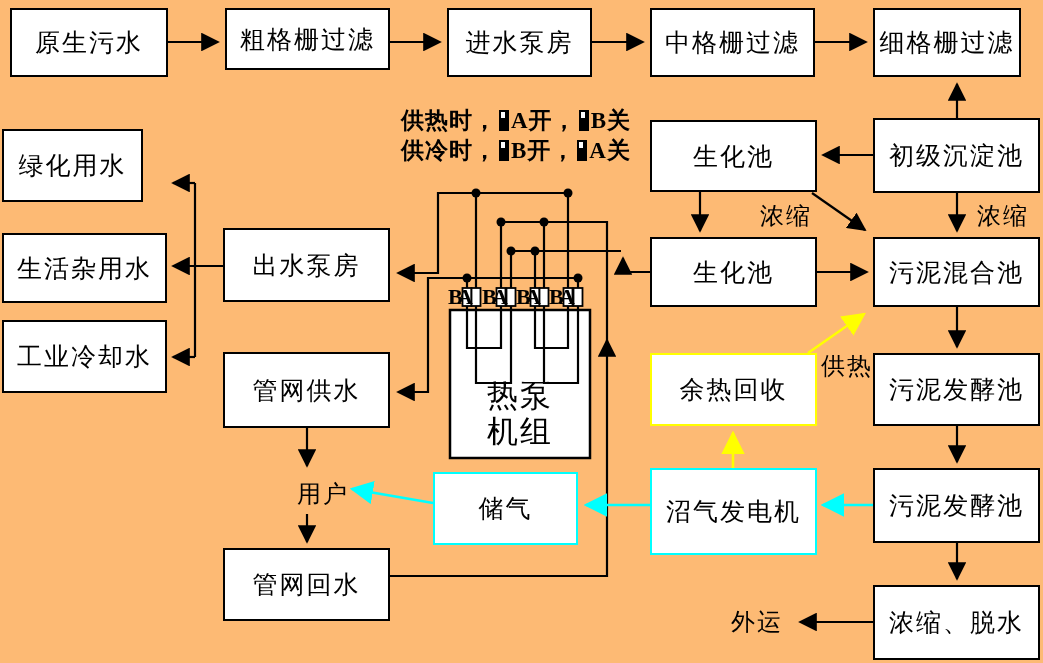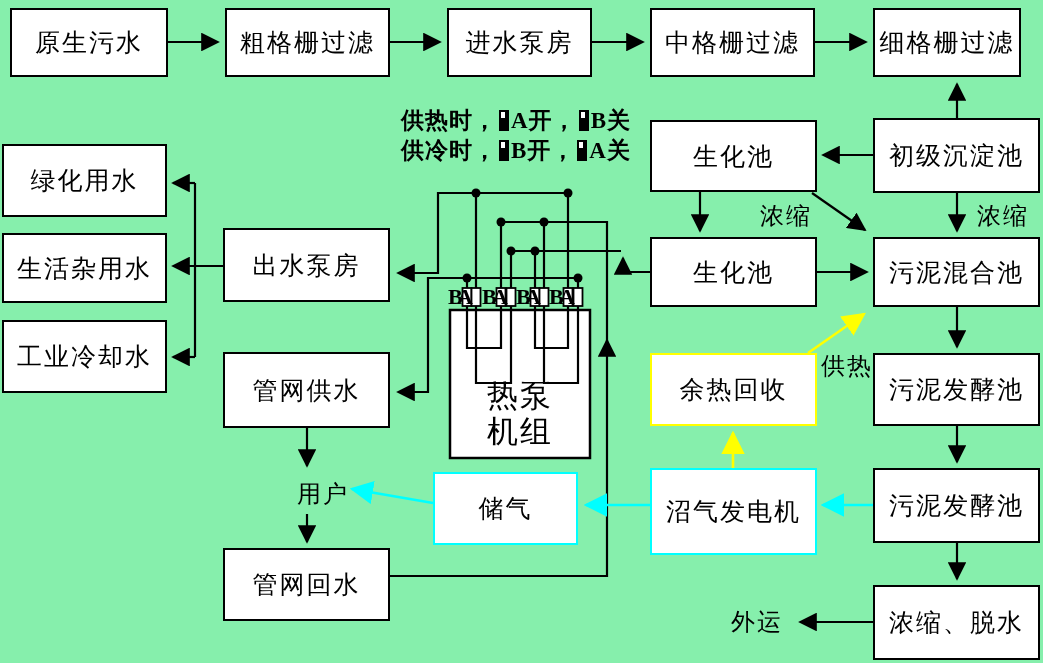--- a/index.html
+++ b/index.html
@@ -1,17 +1,17 @@
 <!DOCTYPE html>
 <html><head>
 <meta charset="utf-8">
 <style>
   html,body{margin:0;padding:0;background:#ffffff;}
   #canvas{
-    position:relative;width:1043px;height:663px;background:#86efac;overflow:hidden;
+    position:relative;width:1043px;height:663px;background:#fdba74;overflow:hidden;
     font-family:"Liberation Serif","DejaVu Serif",serif;color:#000;
   }
   #connector-layer{position:absolute;left:0;top:0;z-index:1;}
   .box{
     position:absolute;z-index:2;background:#ffffff;border:2.5px solid #000;
     display:flex;align-items:center;justify-content:center;
     font-size:25px;letter-spacing:2px;white-space:nowrap;box-sizing:border-box;
   }
   .box.cyan{border-color:#00ffff;}
   .box.yellow{border-color:#ffff00;}
@@ -128,39 +128,39 @@
       <line x1="433" y1="503" x2="352" y2="489" marker-end="url(#ac)"></line>
     </g>
 
     <g stroke="#ffff00" stroke-width="2.6" fill="none">
       <line x1="733" y1="468" x2="733" y2="433" marker-end="url(#ay)"></line>
       <line x1="808" y1="353" x2="864" y2="314" marker-end="url(#ay)"></line>
     </g>
   </svg>
 
   <div class="box" style="left:10px;top:8px;width:158px;height:69px">原生污水</div>
-  <div class="box" style="left:225px;top:8px;width:165px;height:69px">粗格栅过滤</div>
+  <div class="box" style="left:225px;top:8px;width:165px;height:62px">粗格栅过滤</div>
   <div class="box" style="left:447px;top:8px;width:145px;height:69px">进水泵房</div>
   <div class="box" style="left:650px;top:8px;width:165px;height:69px">中格栅过滤</div>
   <div class="box" style="left:873px;top:8px;width:148px;height:69px">细格栅过滤</div>
 
   <div class="box" style="left:873px;top:118px;width:167px;height:75px">初级沉淀池</div>
   <div class="box" style="left:873px;top:237px;width:167px;height:70px">污泥混合池</div>
   <div class="box" style="left:873px;top:353px;width:167px;height:73px">污泥发酵池</div>
   <div class="box" style="left:873px;top:468px;width:167px;height:75px">污泥发酵池</div>
   <div class="box" style="left:873px;top:585px;width:167px;height:75px">浓缩、脱水</div>
 
   <div class="box" style="left:650px;top:120px;width:167px;height:72px">生化池</div>
   <div class="box" style="left:650px;top:237px;width:167px;height:70px">生化池</div>
 
   <div class="box yellow" style="left:650px;top:353px;width:167px;height:73px">余热回收</div>
   <div class="box cyan" style="left:650px;top:468px;width:167px;height:87px">沼气发电机</div>
   <div class="box cyan" style="left:433px;top:472px;width:145px;height:73px">储气</div>
 
-  <div class="box" style="left:2px;top:144px;width:165px;height:73px">绿化用水</div>
+  <div class="box" style="left:2px;top:129px;width:141px;height:73px">绿化用水</div>
   <div class="box" style="left:2px;top:233px;width:165px;height:70px">生活杂用水</div>
   <div class="box" style="left:2px;top:320px;width:165px;height:73px">工业冷却水</div>
 
   <div class="box" style="left:223px;top:228px;width:167px;height:74px">出水泵房</div>
   <div class="box" style="left:223px;top:352px;width:167px;height:76px">管网供水</div>
   <div class="box" style="left:223px;top:548px;width:167px;height:73px">管网回水</div>
 
   <div class="heatpump-label" style="left:455px;top:378px;width:130px">
     <div>热泵</div>
     <div>机组</div>

